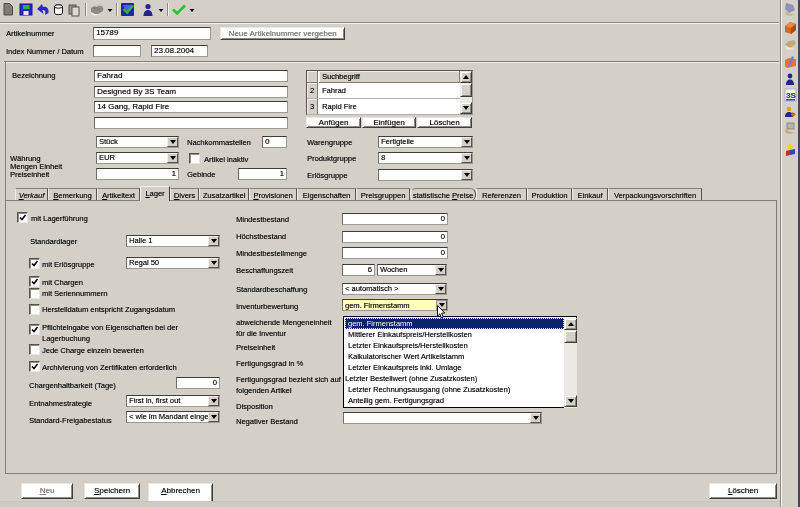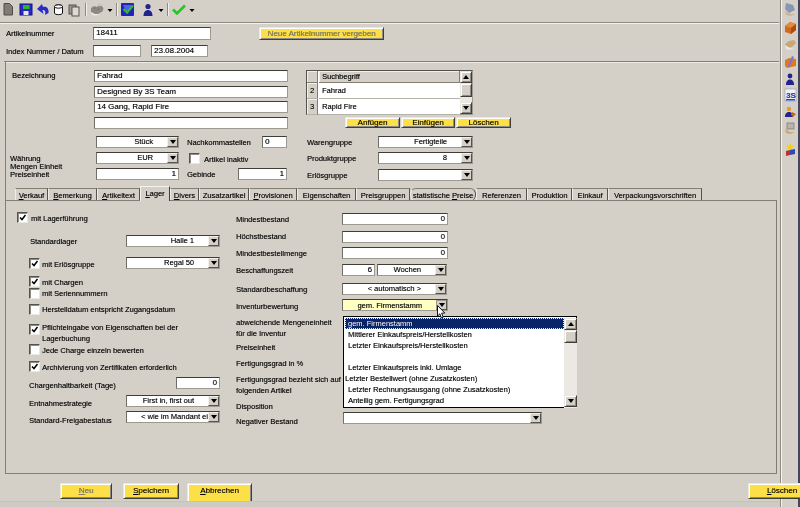--- a/index.html
+++ b/index.html
@@ -3,25 +3,25 @@
 <style>
 *{margin:0;padding:0;box-sizing:border-box;}
 html,body{width:800px;height:507px;overflow:hidden;}
 body{background:#d4d0c8;font-family:"Liberation Sans",sans-serif;font-size:7.5px;color:#000;position:relative;text-shadow:0.4px 0 0 rgba(0,0,0,0.45);}
 .ab{position:absolute;}
 .lbl{position:absolute;font-size:7.5px;line-height:9px;white-space:nowrap;}
 .tb{position:absolute;background:#fff;border:1px solid;border-color:#3f3d38 #9d9a92 #9d9a92 #716e66;font-size:8px;white-space:nowrap;overflow:hidden;}
 .tb span{display:block;padding:0 2px;line-height:10px;}
 .tr{text-align:right;}
 .dd{position:absolute;background:#fff;border:1px solid;border-color:#3f3d38 #9d9a92 #9d9a92 #716e66;font-size:7.5px;white-space:nowrap;}
-.dd span.tx{display:block;padding:0 14px;line-height:10px;overflow:hidden;text-align:right;}
+.dd span.tx{display:block;padding:0 2px;line-height:10px;overflow:hidden;}
 .db{position:absolute;right:0;top:0;bottom:0;width:11px;background:#d4d0c8;border:1px solid;border-color:#f2f0ec #55534d #55534d #f2f0ec;}
 .tri{position:absolute;left:50%;top:50%;margin-left:-3px;margin-top:-2px;width:0;height:0;border-left:3px solid transparent;border-right:3px solid transparent;border-top:4px solid #000;}
 .cb{position:absolute;width:11px;height:11px;background:#fff;border:1px solid;border-color:#55534d #e9e7e2 #e9e7e2 #55534d;box-shadow:inset 1px 1px 0 #8d8a83;}
-.btn{position:absolute;background:#fde047;border:1px solid;border-color:#e9e7e2 #403e39 #403e39 #e9e7e2;box-shadow:inset 1px 1px 0 #fff, inset -1px -1px 0 #8d8a83;font-size:8px;text-align:center;margin-left:39px;}
+.btn{position:absolute;background:#ffffff;border:1px solid;border-color:#e9e7e2 #403e39 #403e39 #e9e7e2;box-shadow:inset 1px 1px 0 #fff, inset -1px -1px 0 #8d8a83;font-size:8px;text-align:center;}
 .btn span{display:block;line-height:13px;}
 .sbtn{position:absolute;background:#d4d0c8;border:1px solid;border-color:#e9e7e2 #403e39 #403e39 #e9e7e2;box-shadow:inset 1px 1px 0 #fff, inset -1px -1px 0 #8d8a83;}
 .hl{position:absolute;background:#817e74;height:1px;}
 .vl{position:absolute;background:#817e74;width:1px;}
 .tab{position:absolute;top:188px;height:13px;background:#d4d0c8;border-top:1px solid #847f75;border-right:1px solid #55534d;border-left:1px solid #efede9;font-size:7.5px;text-align:center;line-height:13px;white-space:nowrap;overflow:hidden;}
 u{text-decoration:underline;}
 </style></head>
 <body>
 
 <div class="ab" id="toolbar" style="left:0;top:0;width:779px;height:22px;background:#d4d0c8;"></div>
@@ -108,21 +108,21 @@
   <path d="M2 127 l5 3 5 0 -5 2 -4 -1 z" fill="#c8a878"></path>
 
   <path d="M7 141 l1.2 2.6 2.8 0.3 -2 1.9 0.5 2.8 -2.5 -1.4 -2.5 1.4 0.5 -2.8 -2 -1.9 2.8 -0.3 z" fill="#f0d020"></path>
   <path d="M3 149 l4 -1 0 5 -4 1 z" fill="#c03028"></path>
   <path d="M7 148 l5 -1 0 5 -5 1 z" fill="#3048b0"></path>
 </svg>
 </div>
 
 <div class="lbl" style="left:6px;top:29px;">Artikelnummer</div>
 <div class="tb" style="left:93px;top:27px;width:118px;height:13px;">
-    <span>18411</span>
+    <span>15789</span>
   </div>
 <div class="btn" style="left:220px;top:27px;width:125px;height:13px;color:#827f76;">
     <span style="line-height:11px;">Neue Artikelnummer vergeben</span>
   </div>
 <div class="lbl" style="left:6px;top:47px;">Index Nummer / Datum</div>
 <div class="tb" style="left:93px;top:45px;width:48px;height:12px;">
     <span>&nbsp;</span>
   </div>
 <div class="tb" style="left:151px;top:45px;width:57px;height:12px;">
     <span>23.08.2004</span>
@@ -221,21 +221,21 @@
   </div>
 <div class="lbl" style="left:307px;top:171px;">Erlösgruppe</div>
 <div class="dd" style="left:378px;top:169px;width:95px;height:12px;">
     <span class="tx" style="margin-right:11px;">&nbsp;</span>
     <i class="db">
       <i class="tri"></i>
     </i>
   </div>
 
 <div class="ab" id="tabs" style="left:0;top:0;">
-<div class="tab" style="left:15px;width:33px;"><u>V</u>erkauf</div>
+<div class="tab" style="left:15px;width:33px;font-style:italic;"><u>V</u>erkauf</div>
 <div class="tab" style="left:48px;width:49px;"><u>B</u>emerkung</div>
 <div class="tab" style="left:97px;width:43px;"><u>A</u>rtikeltext</div>
 <div class="tab" style="left:170px;width:29px;"><u>D</u>ivers</div>
 <div class="tab" style="left:199px;width:50px;">Zusatzartikel</div>
 <div class="tab" style="left:249px;width:48px;"><u>P</u>rovisionen</div>
 <div class="tab" style="left:297px;width:59px;">Eigenschaften</div>
 <div class="tab" style="left:356px;width:54px;">Preisgruppen</div>
 <div class="tab" style="left:410px;width:66px;border-radius:6px;">statistische <u>P</u>reise</div>
 <div class="tab" style="left:476px;width:51px;">Referenzen</div>
 <div class="tab" style="left:527px;width:45px;">Produktion</div>
@@ -352,20 +352,21 @@
 <div class="dd" style="left:343px;top:412px;width:199px;height:12px;">
     <i class="db">
       <i class="tri"></i>
     </i>
   </div>
 
 <div class="ab" id="openlist" style="left:343px;top:316px;width:234px;height:92px;background:#fff;border:1px solid #000;">
   <div class="ab" style="left:1px;top:1px;width:219px;height:11px;background:#0a246a;color:#fff;line-height:11px;padding-left:3px;white-space:nowrap;overflow:hidden;outline:1px dotted #f0f0c0;outline-offset:-1px;">gem. Firmenstamm</div>
   <div class="ab" style="left:1px;top:12px;width:219px;height:11px;line-height:11px;padding-left:3px;white-space:nowrap;overflow:hidden;">Mittlerer Einkaufspreis/Herstellkosten</div>
   <div class="ab" style="left:1px;top:23px;width:219px;height:11px;line-height:11px;padding-left:3px;white-space:nowrap;overflow:hidden;">Letzter Einkaufspreis/Herstellkosten</div>
+  <div class="ab" style="left:1px;top:34px;width:219px;height:11px;line-height:11px;padding-left:3px;white-space:nowrap;overflow:hidden;">Kalkulatorischer Wert Artikelstamm</div>
   <div class="ab" style="left:1px;top:45px;width:219px;height:11px;line-height:11px;padding-left:3px;white-space:nowrap;overflow:hidden;">Letzter Einkaufspreis inkl. Umlage</div>
   <div class="ab" style="left:1px;top:56px;width:219px;height:11px;line-height:11px;padding-left:0;white-space:nowrap;overflow:hidden;">Letzter Bestellwert (ohne Zusatzkosten)</div>
   <div class="ab" style="left:1px;top:67px;width:219px;height:11px;line-height:11px;padding-left:3px;white-space:nowrap;overflow:hidden;">Letzter Rechnungsausgang (ohne Zusatzkosten)</div>
   <div class="ab" style="left:1px;top:78px;width:219px;height:11px;line-height:11px;padding-left:3px;white-space:nowrap;overflow:hidden;">Anteilig gem. Fertigungsgrad</div>
   <div class="ab" style="left:220px;top:1px;width:13px;height:90px;background:#ece9e4;"></div>
   <div class="sbtn" style="left:220px;top:1px;width:13px;height:12px;">
       <i class="tri" style="border-top:none;border-bottom:4px solid #000;margin-top:-2px;"></i>
     </div>
   <div class="sbtn" style="left:220px;top:13px;width:13px;height:13px;"></div>
   <div class="sbtn" style="left:220px;top:78px;width:13px;height:12px;">

